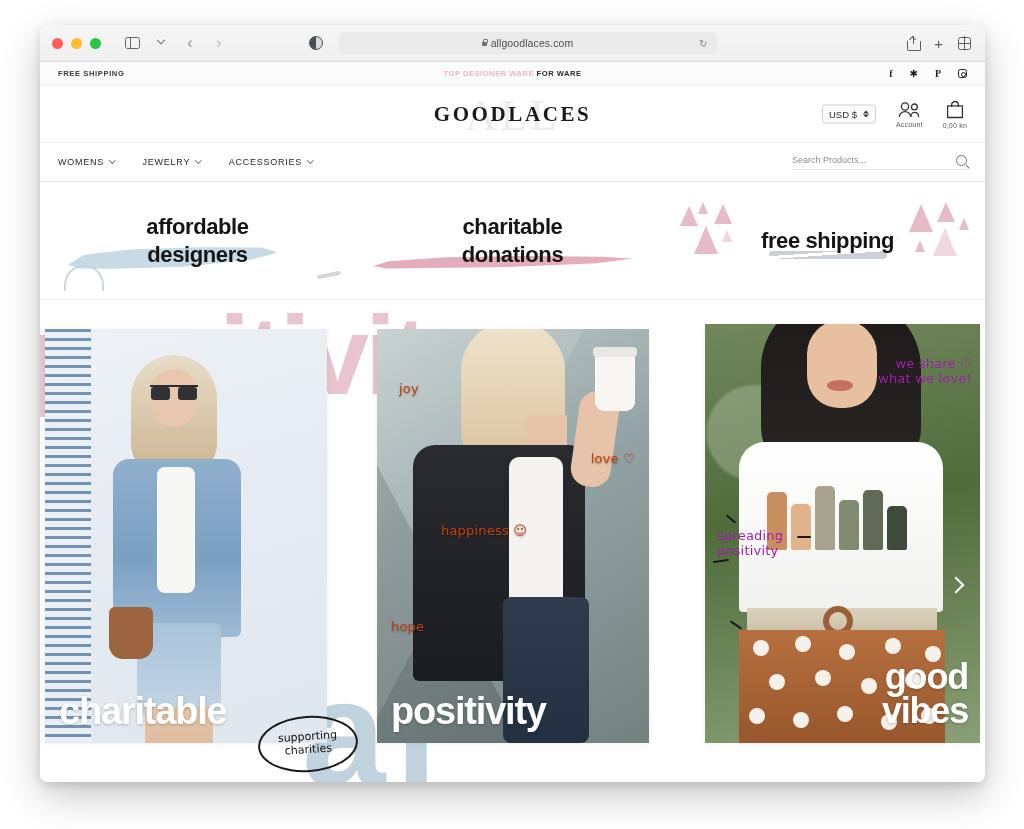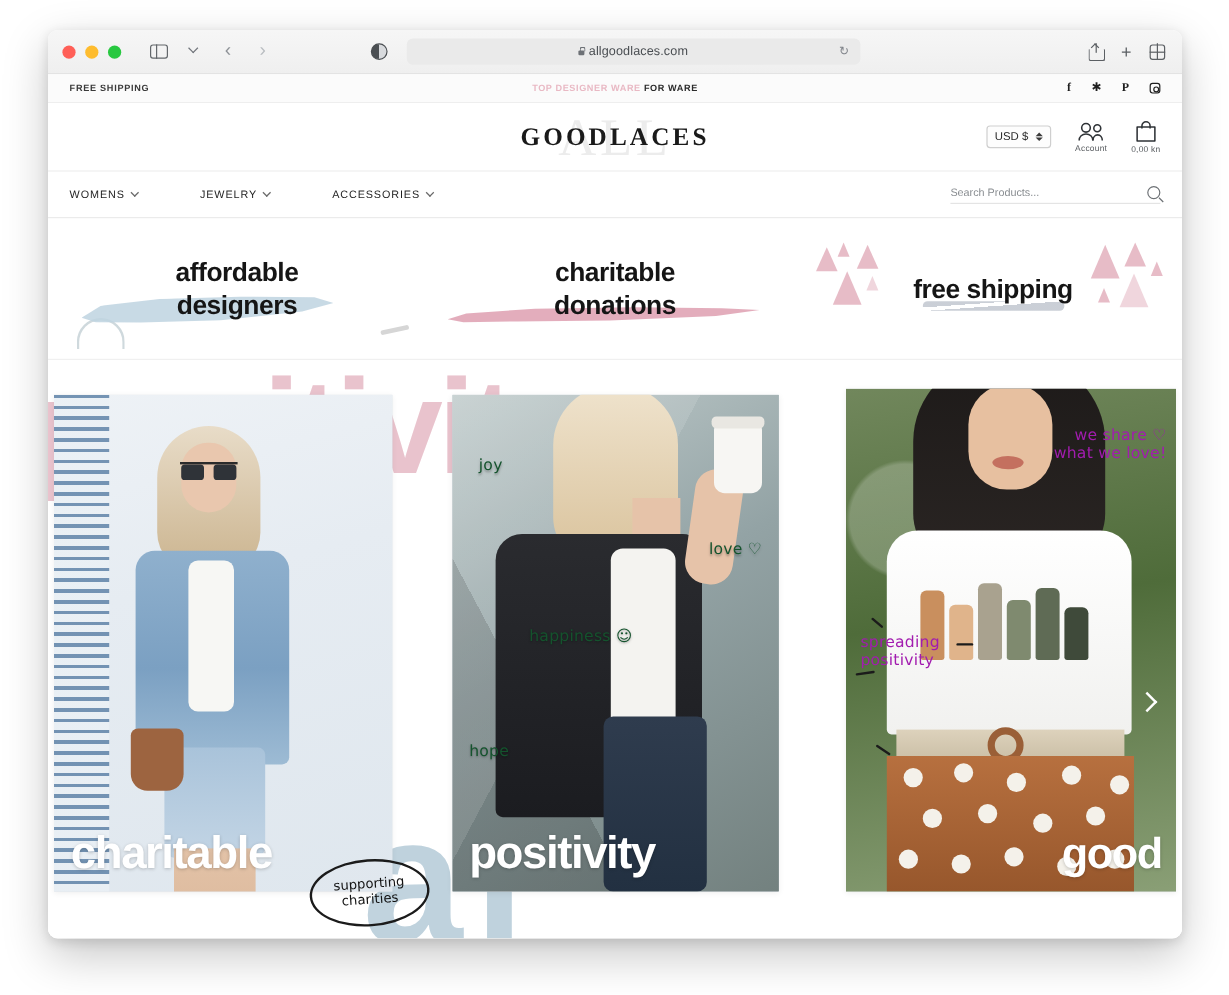--- a/index.html
+++ b/index.html
@@ -220,21 +220,21 @@
 
   .nav-row {
     height: 40px;
     border-top: 1px solid #eeeeee;
     border-bottom: 1px solid #e7e7e7;
     display: flex; align-items: center;
     padding: 0 18px;
     position: relative;
     background: #fff;
   }
-  .nav-items { display: flex; align-items: center; gap: 52px; }
+  .nav-items { display: flex; align-items: center; gap: 28px; }
   .nav-item {
     display: flex; align-items: center; gap: 6px;
     font-size: 9px; letter-spacing: .75px; color: #1f1f1f; font-weight: 500;
   }
   .nav-chev {
     width: 4.6px; height: 4.6px;
     border-right: 1.1px solid #6a6a6a; border-bottom: 1.1px solid #6a6a6a;
     transform: rotate(45deg); margin-top: -3px;
   }
   .search-wrap {
@@ -508,21 +508,21 @@
   }
   .p3-dots { position: absolute; inset: 0; }
   .p3-dots i {
     position: absolute; width: 16px; height: 16px;
     background: #f4f1ea; border-radius: 50%;
   }
 
   .hand-note {
     position: absolute; z-index: 10;
     font-family: "DejaVu Sans", sans-serif;
-    color: #14532d; font-size: 13px;
+    color: #c2410c; font-size: 13px;
     letter-spacing: .2px;
     text-shadow: 0 1px 2px rgba(0,0,0,.35);
   }
   .hand-note.dark { color: #a21caf; text-shadow: none; }
 
   .circle-note {
     position: absolute; z-index: 10;
     left: 218px; top: 416px;
     width: 100px; height: 56px;
     border: 2.4px solid #1b1b1b;
@@ -802,20 +802,21 @@
             <span>we share ♡</span><br>
             <span>what we love!</span>
           </span>
           <span class="hand-note dark" style="left:12px; top:204px;">
             <span>spreading</span><br>
             <span>positivity</span>
           </span>
 
           <span class="card-label two-line">
             <span>good</span><br>
+            <span>vibes</span>
           </span>
         </div>
 
         <div class="carousel-next">
           <i></i>
         </div>
       </div>
 
     </div>
   </div>

